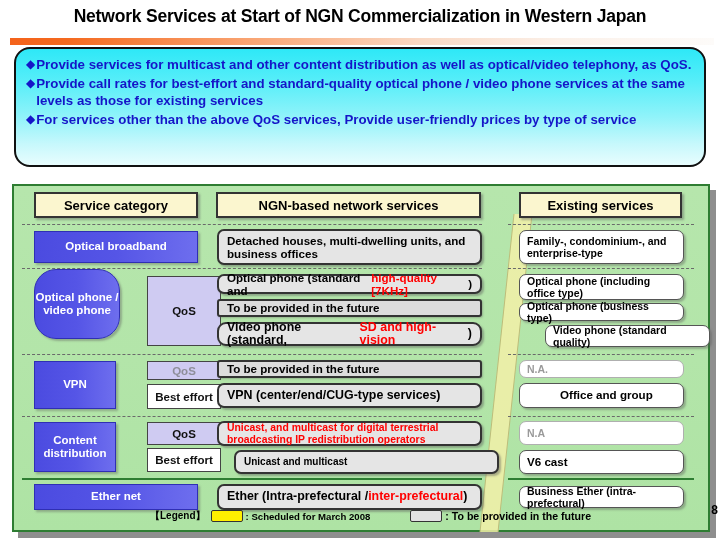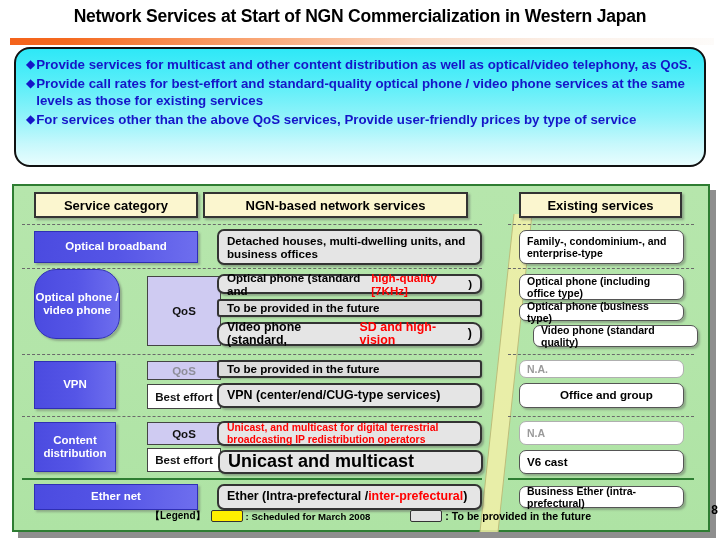--- a/index.html
+++ b/index.html
@@ -55,21 +55,21 @@
   }
   
   .hdr{
     position:absolute;height:26px;background:#FBF6CF;
     border:2px solid #333333;box-sizing:border-box;
     display:flex;align-items:center;justify-content:center;
     font-size:13px;font-weight:bold;color:#000;
     box-shadow:2px 2px 2px rgba(90,90,90,.45);
   }
   #hdr-cat{left:34px;top:192px;width:164px;}
-  #hdr-ngn{left:203px;top:192px;width:265px;}
+  #hdr-ngn{left:216px;top:192px;width:265px;}
   #hdr-exist{left:519px;top:192px;width:163px;}
 
   
   .rowsep{position:absolute;height:0;border-top:1px dashed #6a6a6a;}
   .rowsep-solid{position:absolute;height:0;border-top:2px solid #2E7D32;}
 
   
   .cat{
     position:absolute;left:34px;
     background:linear-gradient(to right,#4B4BE0 0%,#5555E6 50%,#6E6EEE 100%);
@@ -197,21 +197,21 @@
     <span class="red">SD and high-vision</span>
     <span>)</span>
 </div>
 
 <div class="exist" style="left:519px;top:274px;width:165px;height:26px;">
   <span>Optical phone (including office type)</span>
 </div>
 <div class="exist" style="left:519px;top:303px;width:165px;height:18px;">
   <span>Optical phone (business type)</span>
 </div>
-<div class="exist" style="left:533px;top:325px;width:165px;height:22px;">
+<div class="exist" style="left:545px;top:325px;width:165px;height:22px;">
   <span>Video phone (standard quality)</span>
 </div>
 
 <div class="cat" style="top:361px;width:82px;height:48px;">VPN</div>
 <div class="qos filled muted" style="left:124px;top:361px;width:74px;height:19px;">QoS</div>
 <div class="qos plain" style="left:124px;top:384px;width:74px;height:25px;">Best effort</div>
 
 <div class="pill grey" style="left:217px;top:360px;width:265px;height:18px;">
   <span>To be provided in the future</span>
 </div>
@@ -226,21 +226,21 @@
   <span>Office and group</span>
 </div>
 
 <div class="cat" style="top:422px;width:82px;height:50px;">Content distribution</div>
 <div class="qos filled" style="left:124px;top:422px;width:74px;height:23px;">QoS</div>
 <div class="qos plain" style="left:124px;top:448px;width:74px;height:24px;">Best effort</div>
 
 <div class="pill yellow small" style="left:217px;top:421px;width:265px;height:25px;">
   <span>Unicast, and multicast for digital terrestrial broadcasting IP redistribution operators</span>
 </div>
-<div class="pill yellow" style="left:218px;top:450px;width:265px;height:24px;font-size:18px;">
+<div class="pill yellow" style="left:234px;top:450px;width:265px;height:24px;font-size:10px;">
   <span>Unicast and multicast</span>
 </div>
 
 <div class="exist na" style="left:519px;top:421px;width:165px;height:24px;">
   <span>N.A</span>
 </div>
 <div class="exist" style="left:519px;top:450px;width:165px;height:24px;font-size:11.6px;">
   <span>V6 cast</span>
 </div>
 

